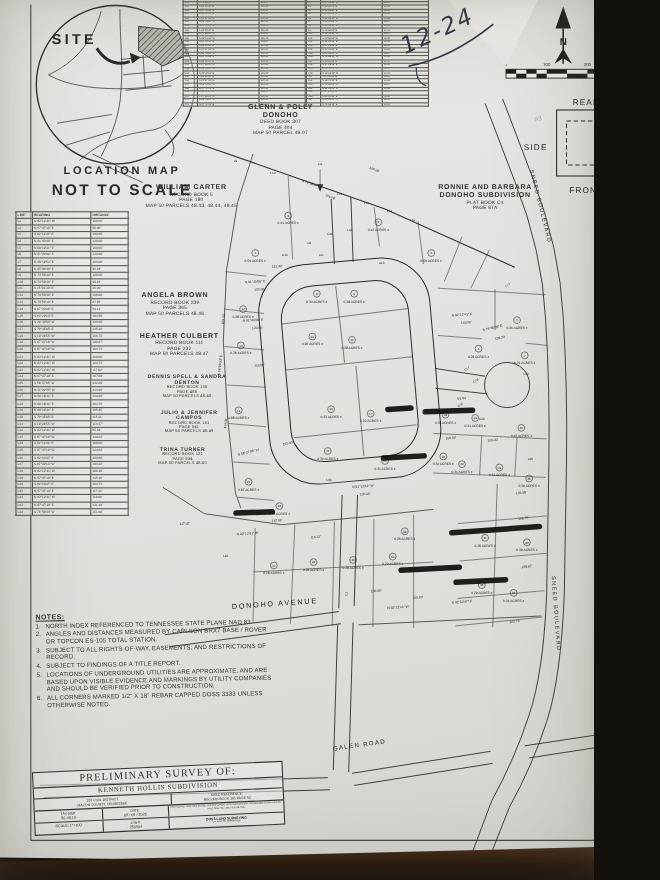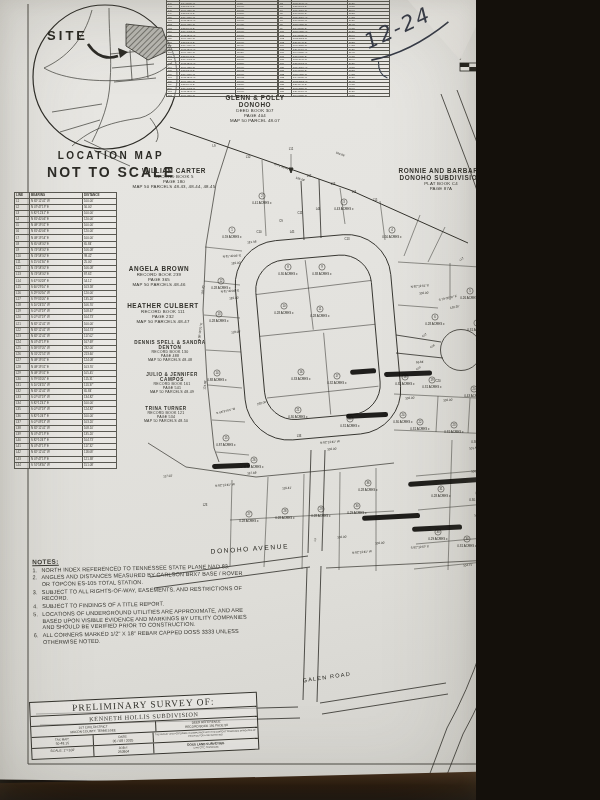--- a/index.html
+++ b/index.html
@@ -1,16 +1,16 @@
 <!DOCTYPE html>
 <html><head>
 <meta charset="utf-8">
 <style>
   html,body{margin:0;padding:0;background:#14100b;}
-  #photo{position:relative;width:476px;height:800px;overflow:hidden;background:#1a130c;
+  #photo{position:relative;width:540px;height:800px;overflow:hidden;background:#1a130c;
          font-family:"Liberation Sans",sans-serif;color:#26251f;text-decoration:underline;}
   #paper{position:absolute;left:-10px;top:-12px;width:606px;height:795px;
          transform:rotate(.7deg);
          background:linear-gradient(168deg,#e9e8e4 0%,#e4e3df 38%,#deddd8 72%,#d3d2cd 100%);
          box-shadow:0 4px 14px rgba(0,0,0,.6);}
   #vignette{position:absolute;inset:0;pointer-events:none;
          box-shadow:inset 0 0 90px rgba(95,88,74,.28), inset 0 0 18px rgba(95,88,74,.12);}
   #bottom-dark{position:absolute;left:0;top:768px;width:600px;height:32px;
          clip-path:polygon(0 48%,100% 2%,100% 100%,0 100%);
          background:linear-gradient(180deg,#49301b,#241609 55%,#120b06);}

